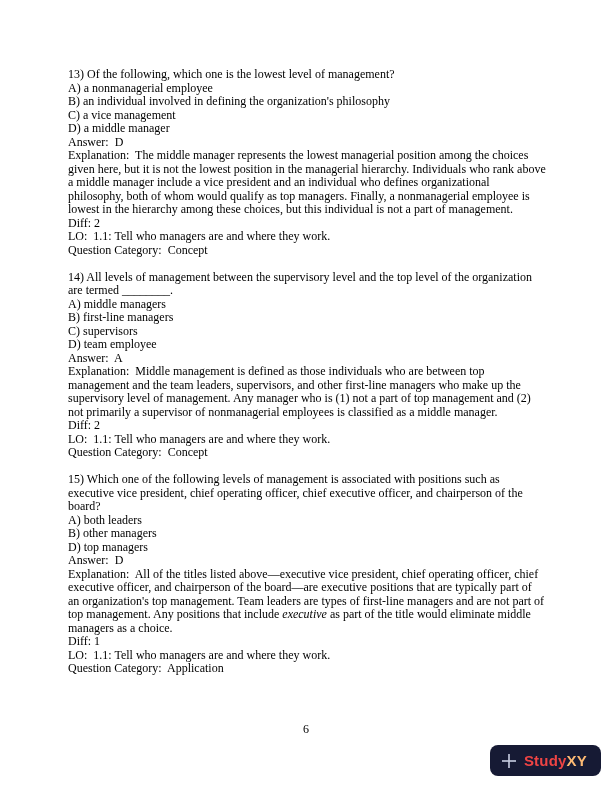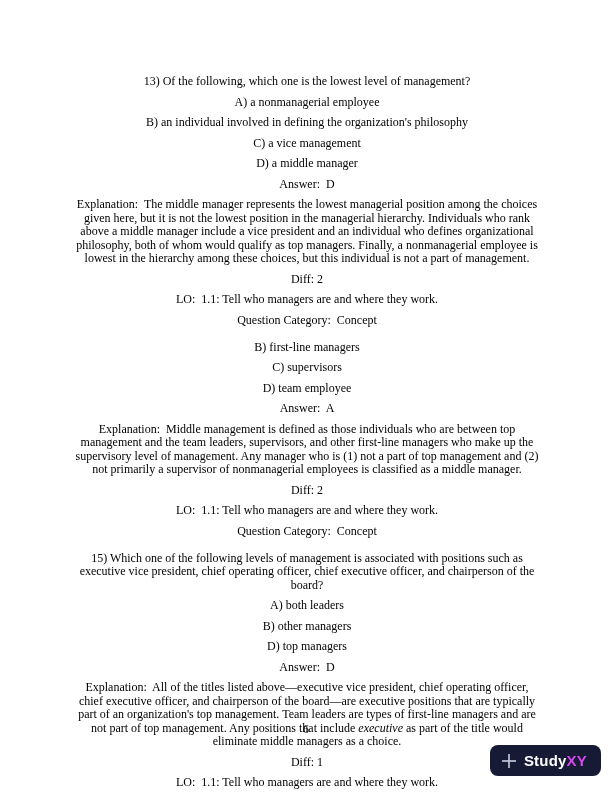--- a/index.html
+++ b/index.html
@@ -14,24 +14,23 @@
     color: #000000;
     overflow: hidden;
   }
   .content {
     position: absolute;
     left: 68px;
     top: 68px;
     width: 478px;
   }
   .content p {
-    margin: 7px;
+    margin: 0;
     line-height: 13.5px;
     white-space: pre-wrap;
-    text-align: center;
   }
   .question { margin-bottom: 13.5px; }
   .question:last-child { margin-bottom: 0; }
   .page-number {
     position: absolute;
     left: 0;
     right: 0;
     top: 722px;
     text-align: center;
     font-family: "Liberation Serif", serif;
@@ -54,22 +53,22 @@
     width: 14px;
     height: 14px;
   }
   .logo .brand {
     font-family: "Liberation Sans", sans-serif;
     font-size: 15px;
     font-weight: bold;
     letter-spacing: 0.2px;
     white-space: nowrap;
   }
-  .logo .brand-study { color: #ffffff; }
-  .logo .brand-xy { color: #d946ef; text-align: center; }
+  .logo .brand-study { color: #ef4444; }
+  .logo .brand-xy { color: #fdba74; text-align: center; }
   em { }
 </style>
 </head>
 <body>
 
 <div class="page">
   <div class="content">
 
     <div class="question">
       <p>13) Of the following, which one is the lowest level of management?</p>
@@ -78,20 +77,22 @@
       <p>C) a vice management</p>
       <p>D) a middle manager</p>
       <p>Answer:  D</p>
       <p>Explanation:  The middle manager represents the lowest managerial position among the choices given here, but it is not the lowest position in the managerial hierarchy. Individuals who rank above a middle manager include a vice president and an individual who defines organizational philosophy, both of whom would qualify as top managers. Finally, a nonmanagerial employee is lowest in the hierarchy among these choices, but this individual is not a part of management.</p>
       <p>Diff: 2</p>
       <p>LO:  1.1: Tell who managers are and where they work.</p>
       <p>Question Category:  Concept</p>
     </div>
 
     <div class="question">
+      <p>14) All levels of management between the supervisory level and the top level of the organization are termed ________.</p>
+      <p>A) middle managers</p>
       <p>B) first-line managers</p>
       <p>C) supervisors</p>
       <p>D) team employee</p>
       <p>Answer:  A</p>
       <p>Explanation:  Middle management is defined as those individuals who are between top management and the team leaders, supervisors, and other first-line managers who make up the supervisory level of management. Any manager who is (1) not a part of top management and (2) not primarily a supervisor of nonmanagerial employees is classified as a middle manager.</p>
       <p>Diff: 2</p>
       <p>LO:  1.1: Tell who managers are and where they work.</p>
       <p>Question Category:  Concept</p>
     </div>
 

